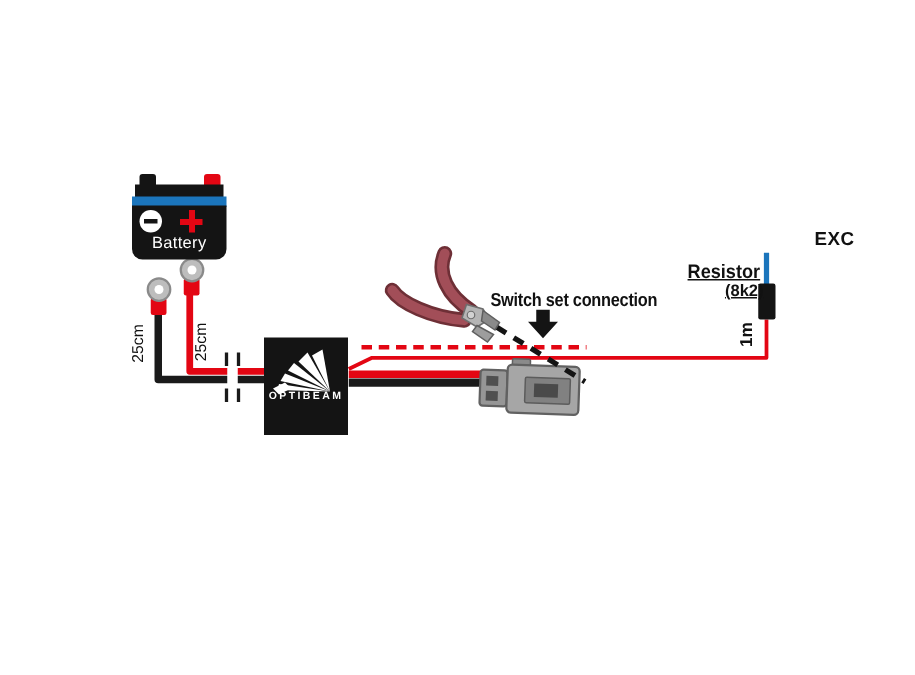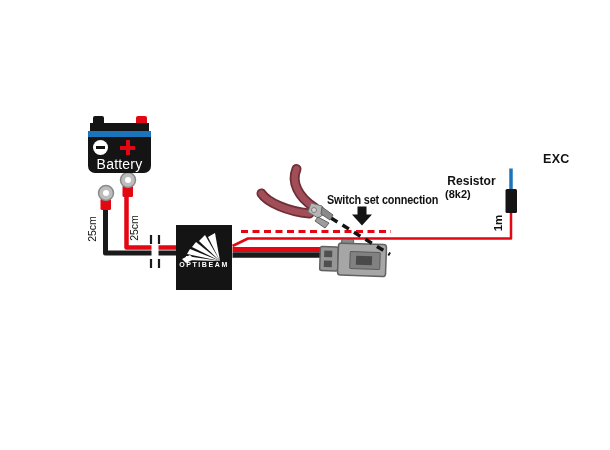--- a/index.html
+++ b/index.html
@@ -15,36 +15,36 @@
   .bat-post.neg{left:5px;background:#141414;}
   .bat-post.pos{left:48px;background:#e30613;}
   .bat-topbar{position:absolute;left:2px;top:7px;width:59px;height:9px;background:#141414;}
   .bat-stripe{position:absolute;left:0;top:15px;width:63px;height:6.5px;background:#1b75bc;}
   .bat-body{position:absolute;left:0;top:21px;width:63px;height:36px;background:#141414;border-radius:0 0 7px 7px;}
   .bat-minus{position:absolute;left:5px;top:3px;width:15px;height:15px;background:#fff;border-radius:50%;}
   .bat-minus::after{content:"";position:absolute;left:3px;top:6px;width:9px;height:3px;background:#141414;}
   .bat-plus{position:absolute;left:32px;top:3px;width:15px;height:15px;}
   .bat-plus::before{content:"";position:absolute;left:0;top:5.5px;width:15px;height:4px;background:#e30613;}
   .bat-plus::after{content:"";position:absolute;left:5.5px;top:0;width:4px;height:15px;background:#e30613;}
-  .bat-label{position:absolute;left:0;top:19px;width:100%;text-align:center;color:#fff;font-size:14px;letter-spacing:.2px;}
+  .bat-label{position:absolute;left:0;top:19px;width:100%;text-align:center;color:#fff;font-size:11px;letter-spacing:.2px;}
   
   .box{position:absolute;left:176px;top:225px;width:56px;height:65px;background:#141414;}
   .box-logo{position:absolute;left:6px;top:5px;}
   .box-brand{position:absolute;left:0;top:36px;width:100%;text-align:center;color:#fff;
     font-size:7px;font-weight:bold;letter-spacing:1.6px;}
   
   .lbl{position:absolute;white-space:nowrap;color:#111;}
   .bold{font-weight:bold;}
   .rot{transform:rotate(-90deg);text-align:center;}
   .lbl-25-neg{left:75px;top:222px;width:36px;height:14px;font-size:10.5px;}
   .lbl-25-pos{left:117px;top:221px;width:36px;height:14px;font-size:10.5px;}
   .lbl-1m{left:484px;top:216px;width:30px;height:14px;font-size:11.5px;}
   .lbl-switch{left:327px;top:193px;font-size:12.5px;letter-spacing:-.2px;transform:scaleX(.87);transform-origin:left top;}
   .lbl-exc{left:500px;top:152px;font-size:12.5px;letter-spacing:.3px;padding-left:43px;}
-  .res-block{left:445px;top:174px;width:64px;text-align:left;}
+  .res-block{left:445px;top:174px;width:64px;text-align:right;text-decoration:underline;}
   .res-title{font-size:13px;line-height:14px;transform:scaleX(.93);}
   .res-value{font-size:11px;line-height:13px;}
 </style>
 </head>
 <body>
 
 <div class="canvas">
 
   <svg class="abs" style="left:0;top:0" width="610" height="450" viewBox="0 0 610 450">
 

